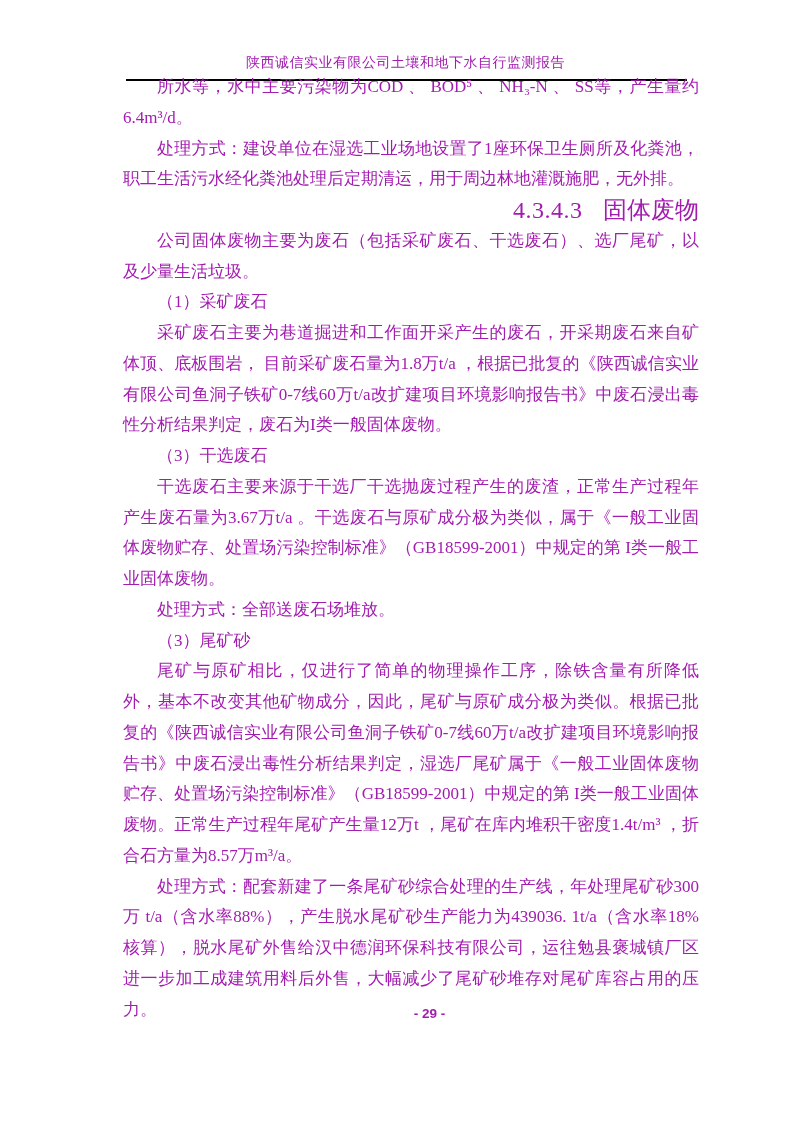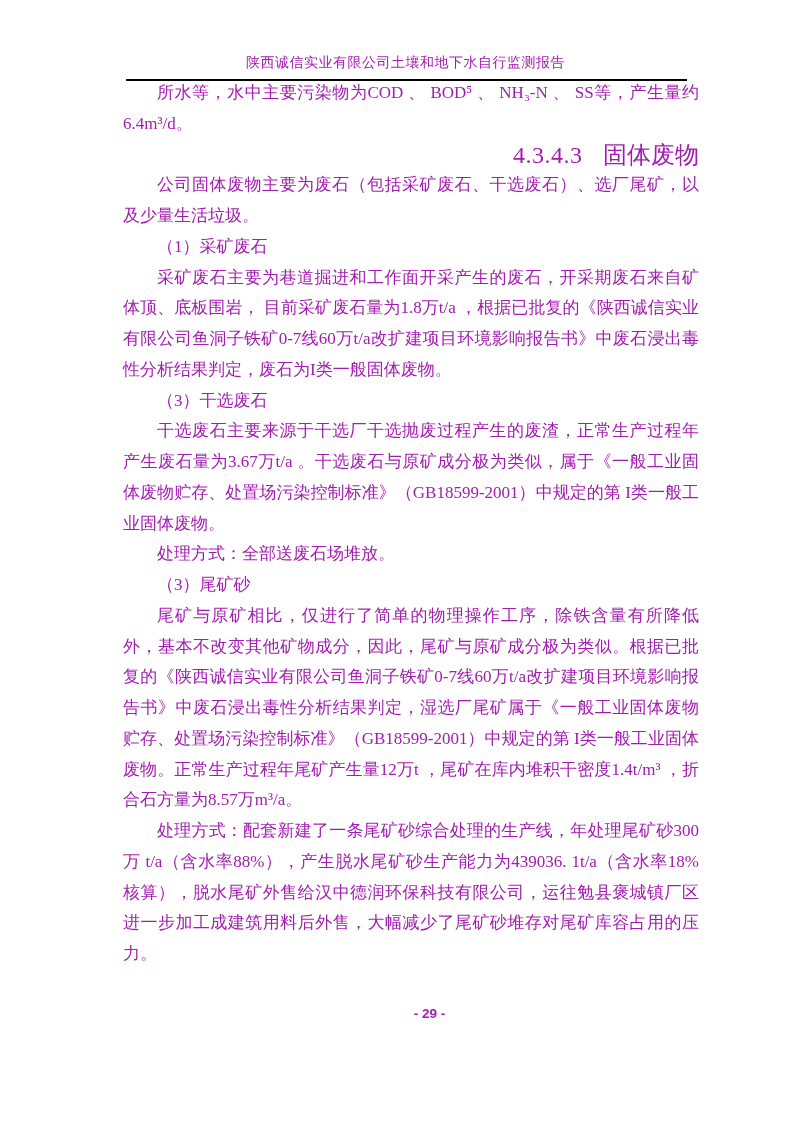--- a/index.html
+++ b/index.html
@@ -30,21 +30,21 @@
   .header-rule {
     position: absolute;
     top: 79px;
     left: 117px;
     width: 561px;
     height: 0;
     border-top: 2px solid #000000;
   }
   .content {
     position: absolute;
-    top: 78px;
+    top: 72px;
     left: 114px;
     width: 576px;
     font-size: 17px;
     line-height: 30.75px;
     text-align: justify;
   }
   .content p {
     margin: 0;
     padding: 0;
     text-indent: 2em;
@@ -79,20 +79,21 @@
 <div class="page">
 
   <div class="page-header">陕西诚信实业有限公司土壤和地下水自行监测报告</div>
 
   <div class="header-rule"></div>
 
   <div class="content">
 
     <p>所水等，水中主要污染物为COD 、 BOD⁵ 、 NH₃-N 、 SS等，产生量约6.4m³/d。</p>
 
+    <p>处理方式：建设单位在湿选工业场地设置了1座环保卫生厕所及化粪池，职工生活污水经化粪池处理后定期清运，用于周边林地灌溉施肥，无外排。</p>
 
     <h3 class="section-heading">
       <span class="heading-number">4.3.4.3</span><span>固体废物</span>
     </h3>
 
     <p>公司固体废物主要为废石（包括采矿废石、干选废石）、选厂尾矿，以及少量生活垃圾。</p>
 
     <p>（1）采矿废石</p>
 
     <p>采矿废石主要为巷道掘进和工作面开采产生的废石，开采期废石来自矿体顶、底板围岩， 目前采矿废石量为1.8万t/a ，根据已批复的《陕西诚信实业有限公司鱼洞子铁矿0-7线60万t/a改扩建项目环境影响报告书》中废石浸出毒性分析结果判定，废石为I类一般固体废物。</p>

